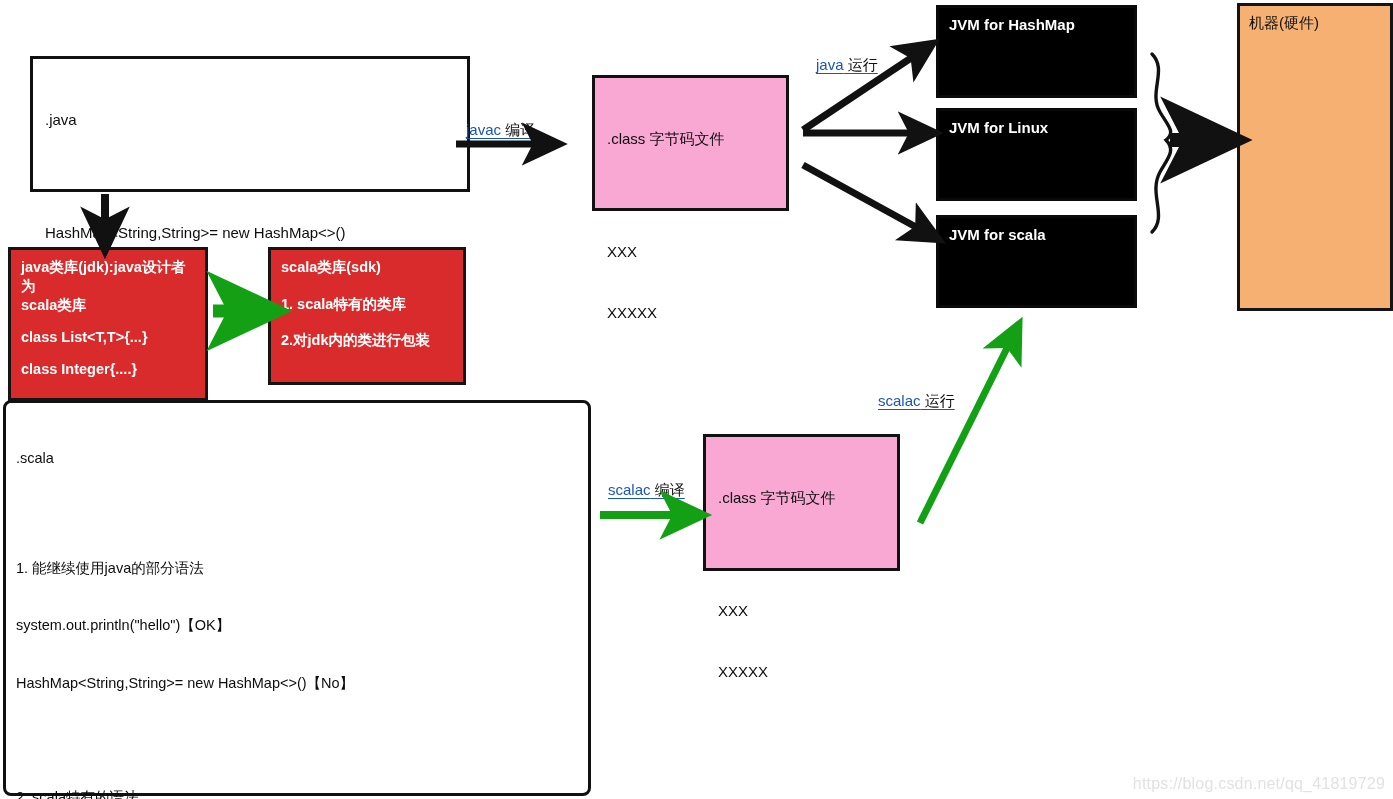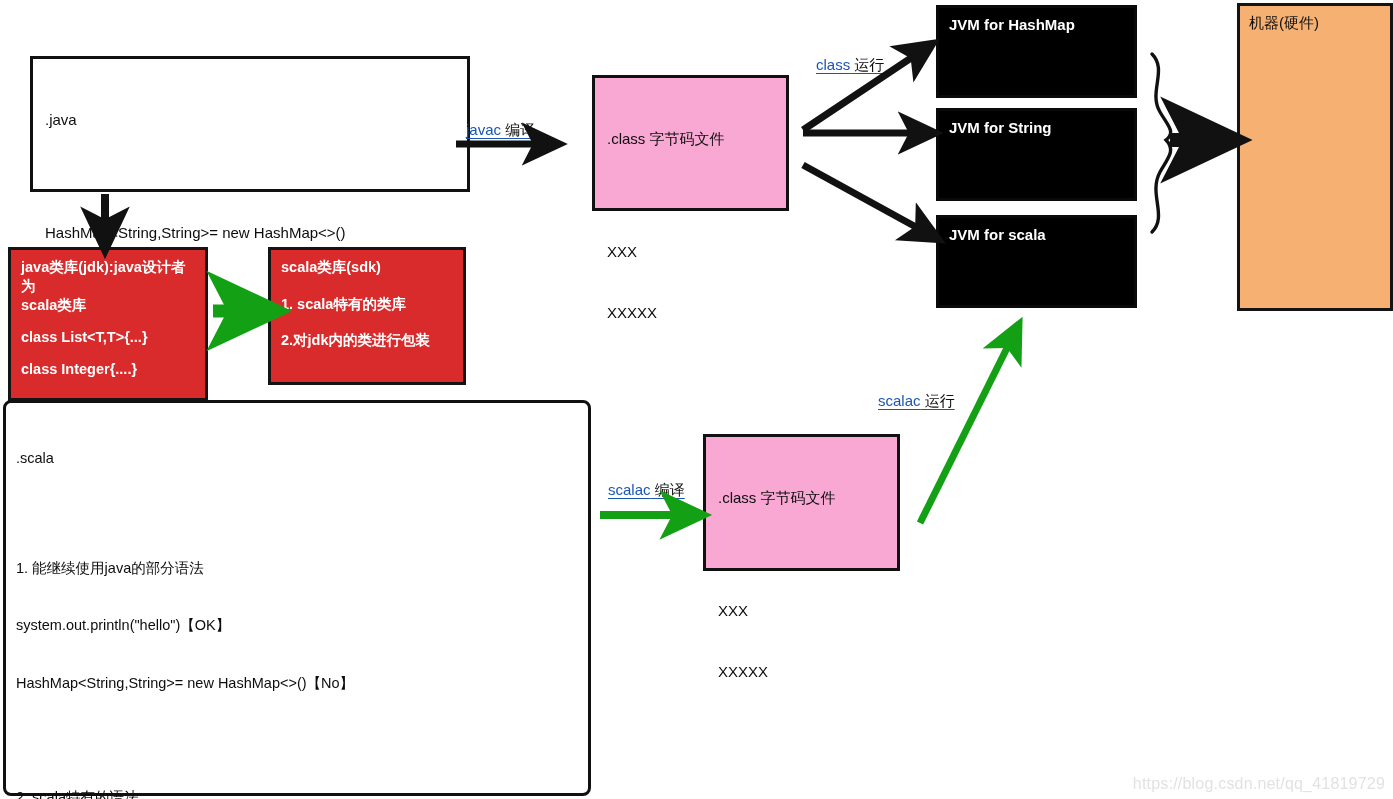--- a/index.html
+++ b/index.html
@@ -166,37 +166,37 @@
       <span class="code-line">XXX</span>
       <span class="code-line">XXXXX</span>
     </div>
   </div>
 
   <div class="box box-black" style="left:936px; top:5px; width:201px; height:93px;">
     <div class="box-inner" style="font-size:15px; font-weight:bold; padding:7px 10px;">JVM for HashMap</div>
   </div>
 
   <div class="box box-black" style="left:936px; top:108px; width:201px; height:93px;">
-    <div class="box-inner" style="font-size:15px; font-weight:bold; padding:7px 10px;">JVM for String</div>
+    <div class="box-inner" style="font-size:15px; font-weight:bold; padding:7px 10px;">JVM for Linux</div>
   </div>
 
   <div class="box box-black" style="left:936px; top:215px; width:201px; height:93px;">
     <div class="box-inner" style="font-size:15px; font-weight:bold; padding:7px 10px;">JVM for scala</div>
   </div>
 
   <div class="box box-orange" style="left:1237px; top:3px; width:156px; height:308px;">
     <div class="box-inner" style="font-size:15px; padding:7px 9px;">机器(硬件)</div>
   </div>
 
   <div class="lbl" style="left:466px; top:122px;">
     <span class="kw">javac</span><span class="cn"> 编译</span>
   </div>
 
   <div class="lbl" style="left:816px; top:57px;">
-    <span class="kw">class</span><span class="cn"> 运行</span>
+    <span class="kw">java</span><span class="cn"> 运行</span>
   </div>
 
   <div class="lbl" style="left:608px; top:482px;">
     <span class="kw">scalac</span><span class="cn"> 编译</span>
   </div>
 
   <div class="lbl" style="left:878px; top:393px;">
     <span class="kw">scalac</span><span class="cn"> 运行</span>
   </div>
 

